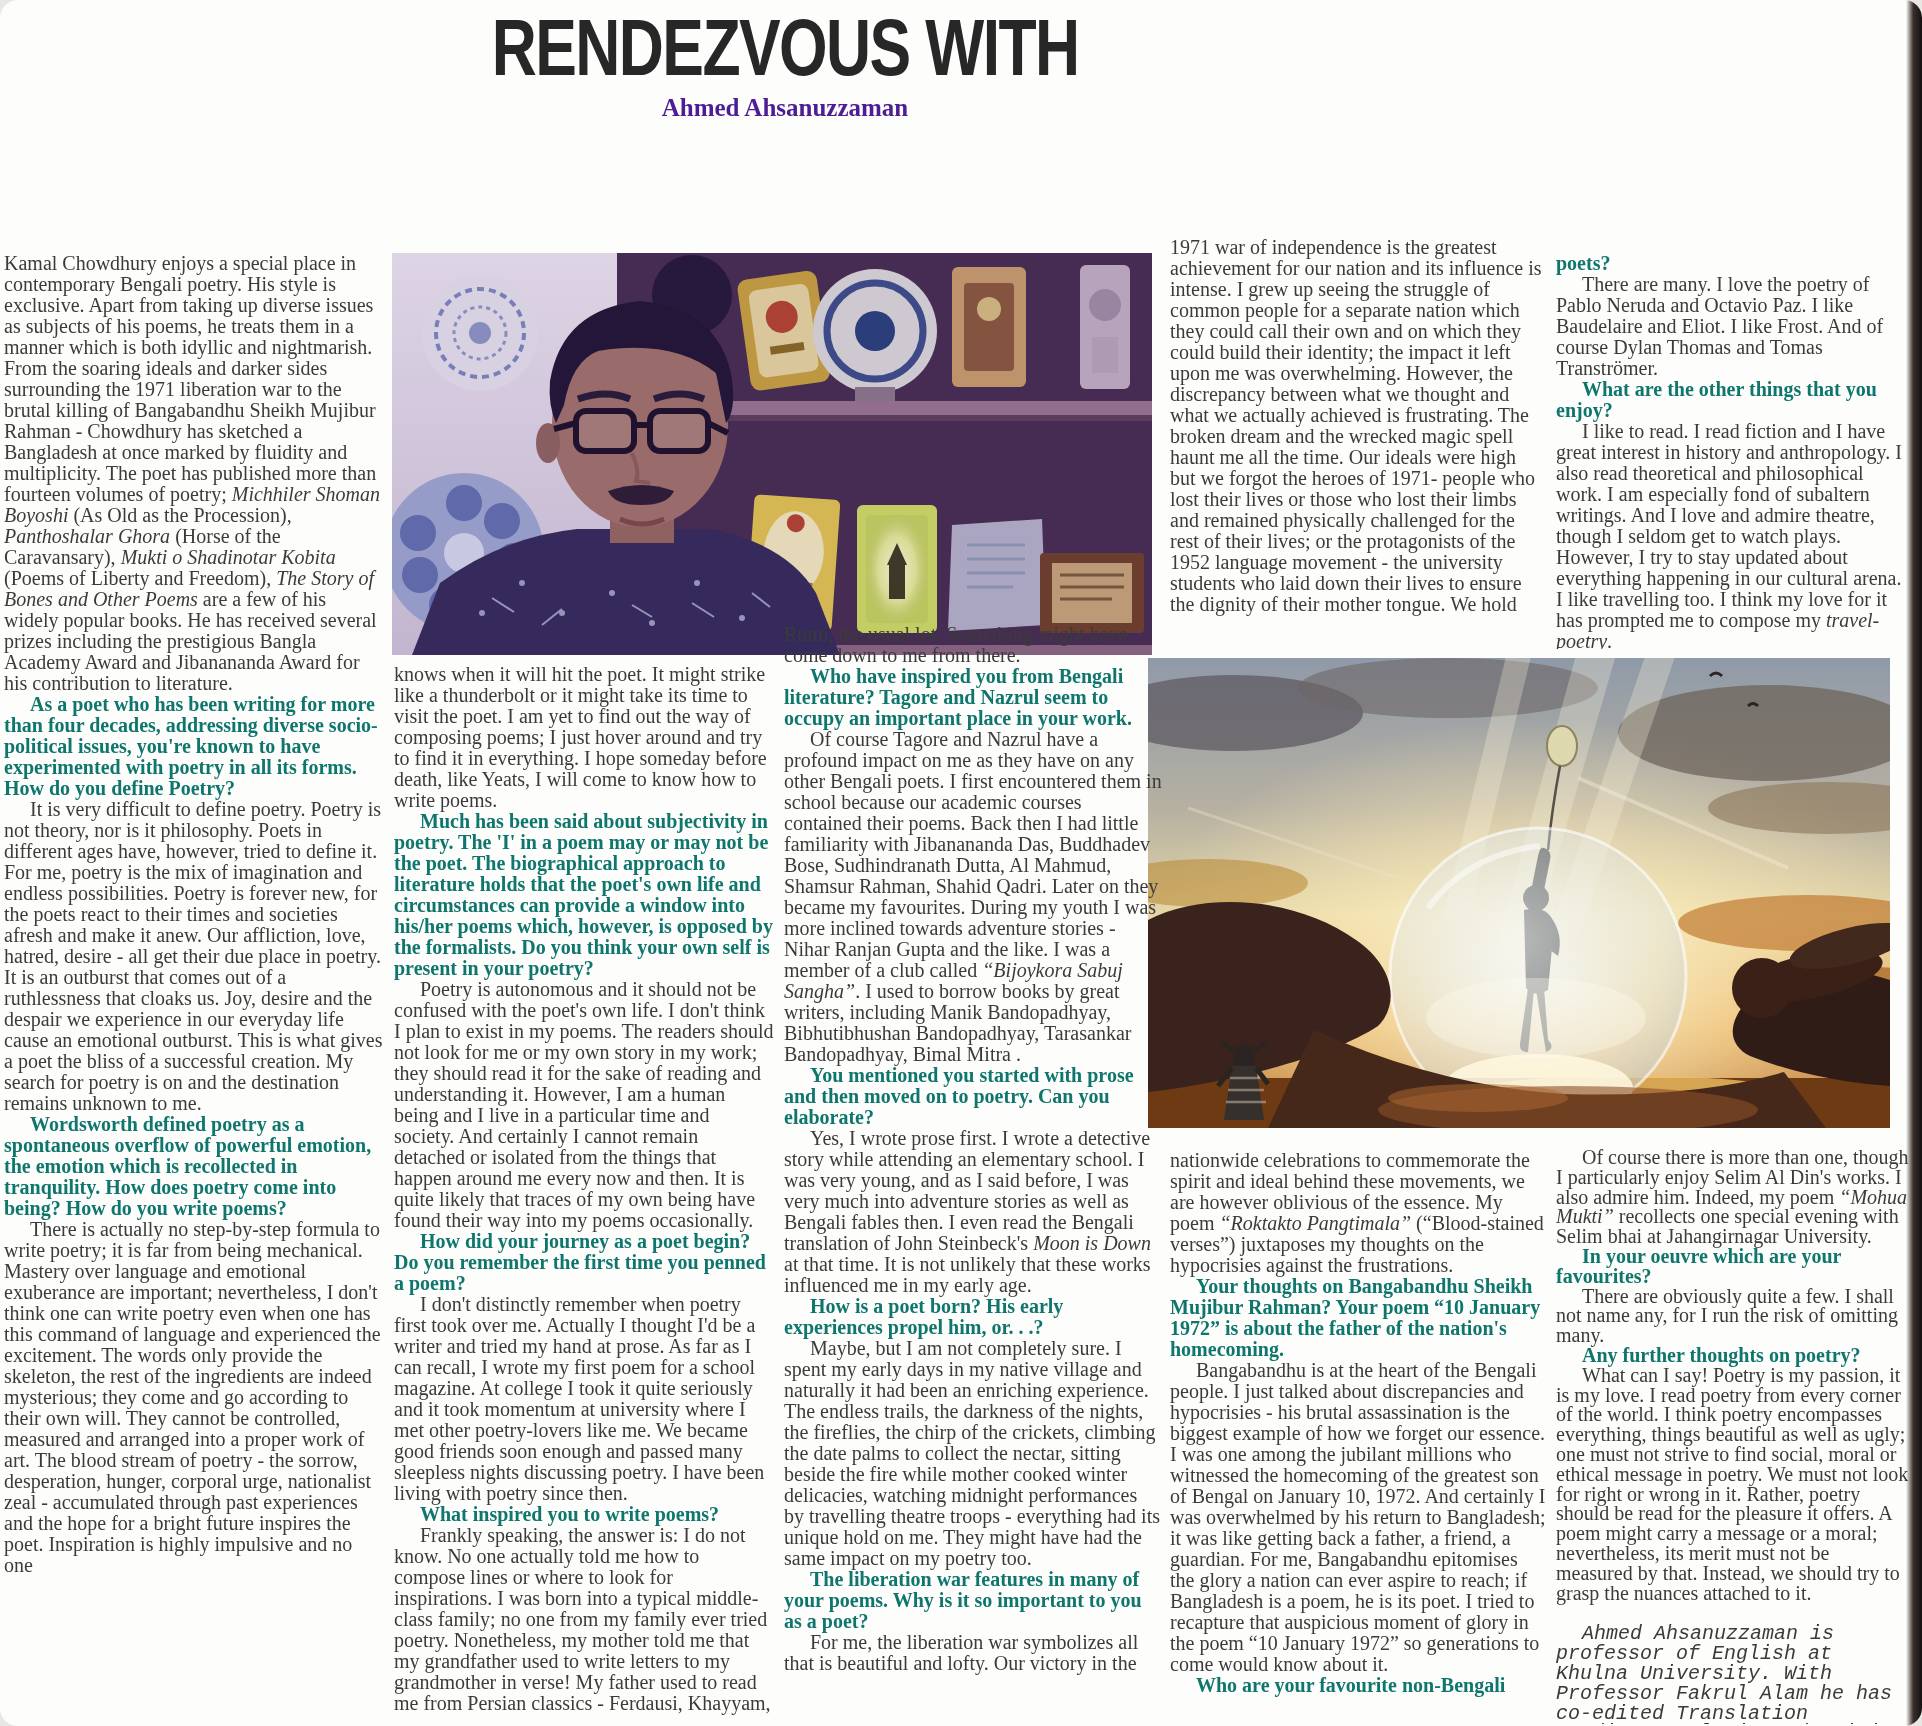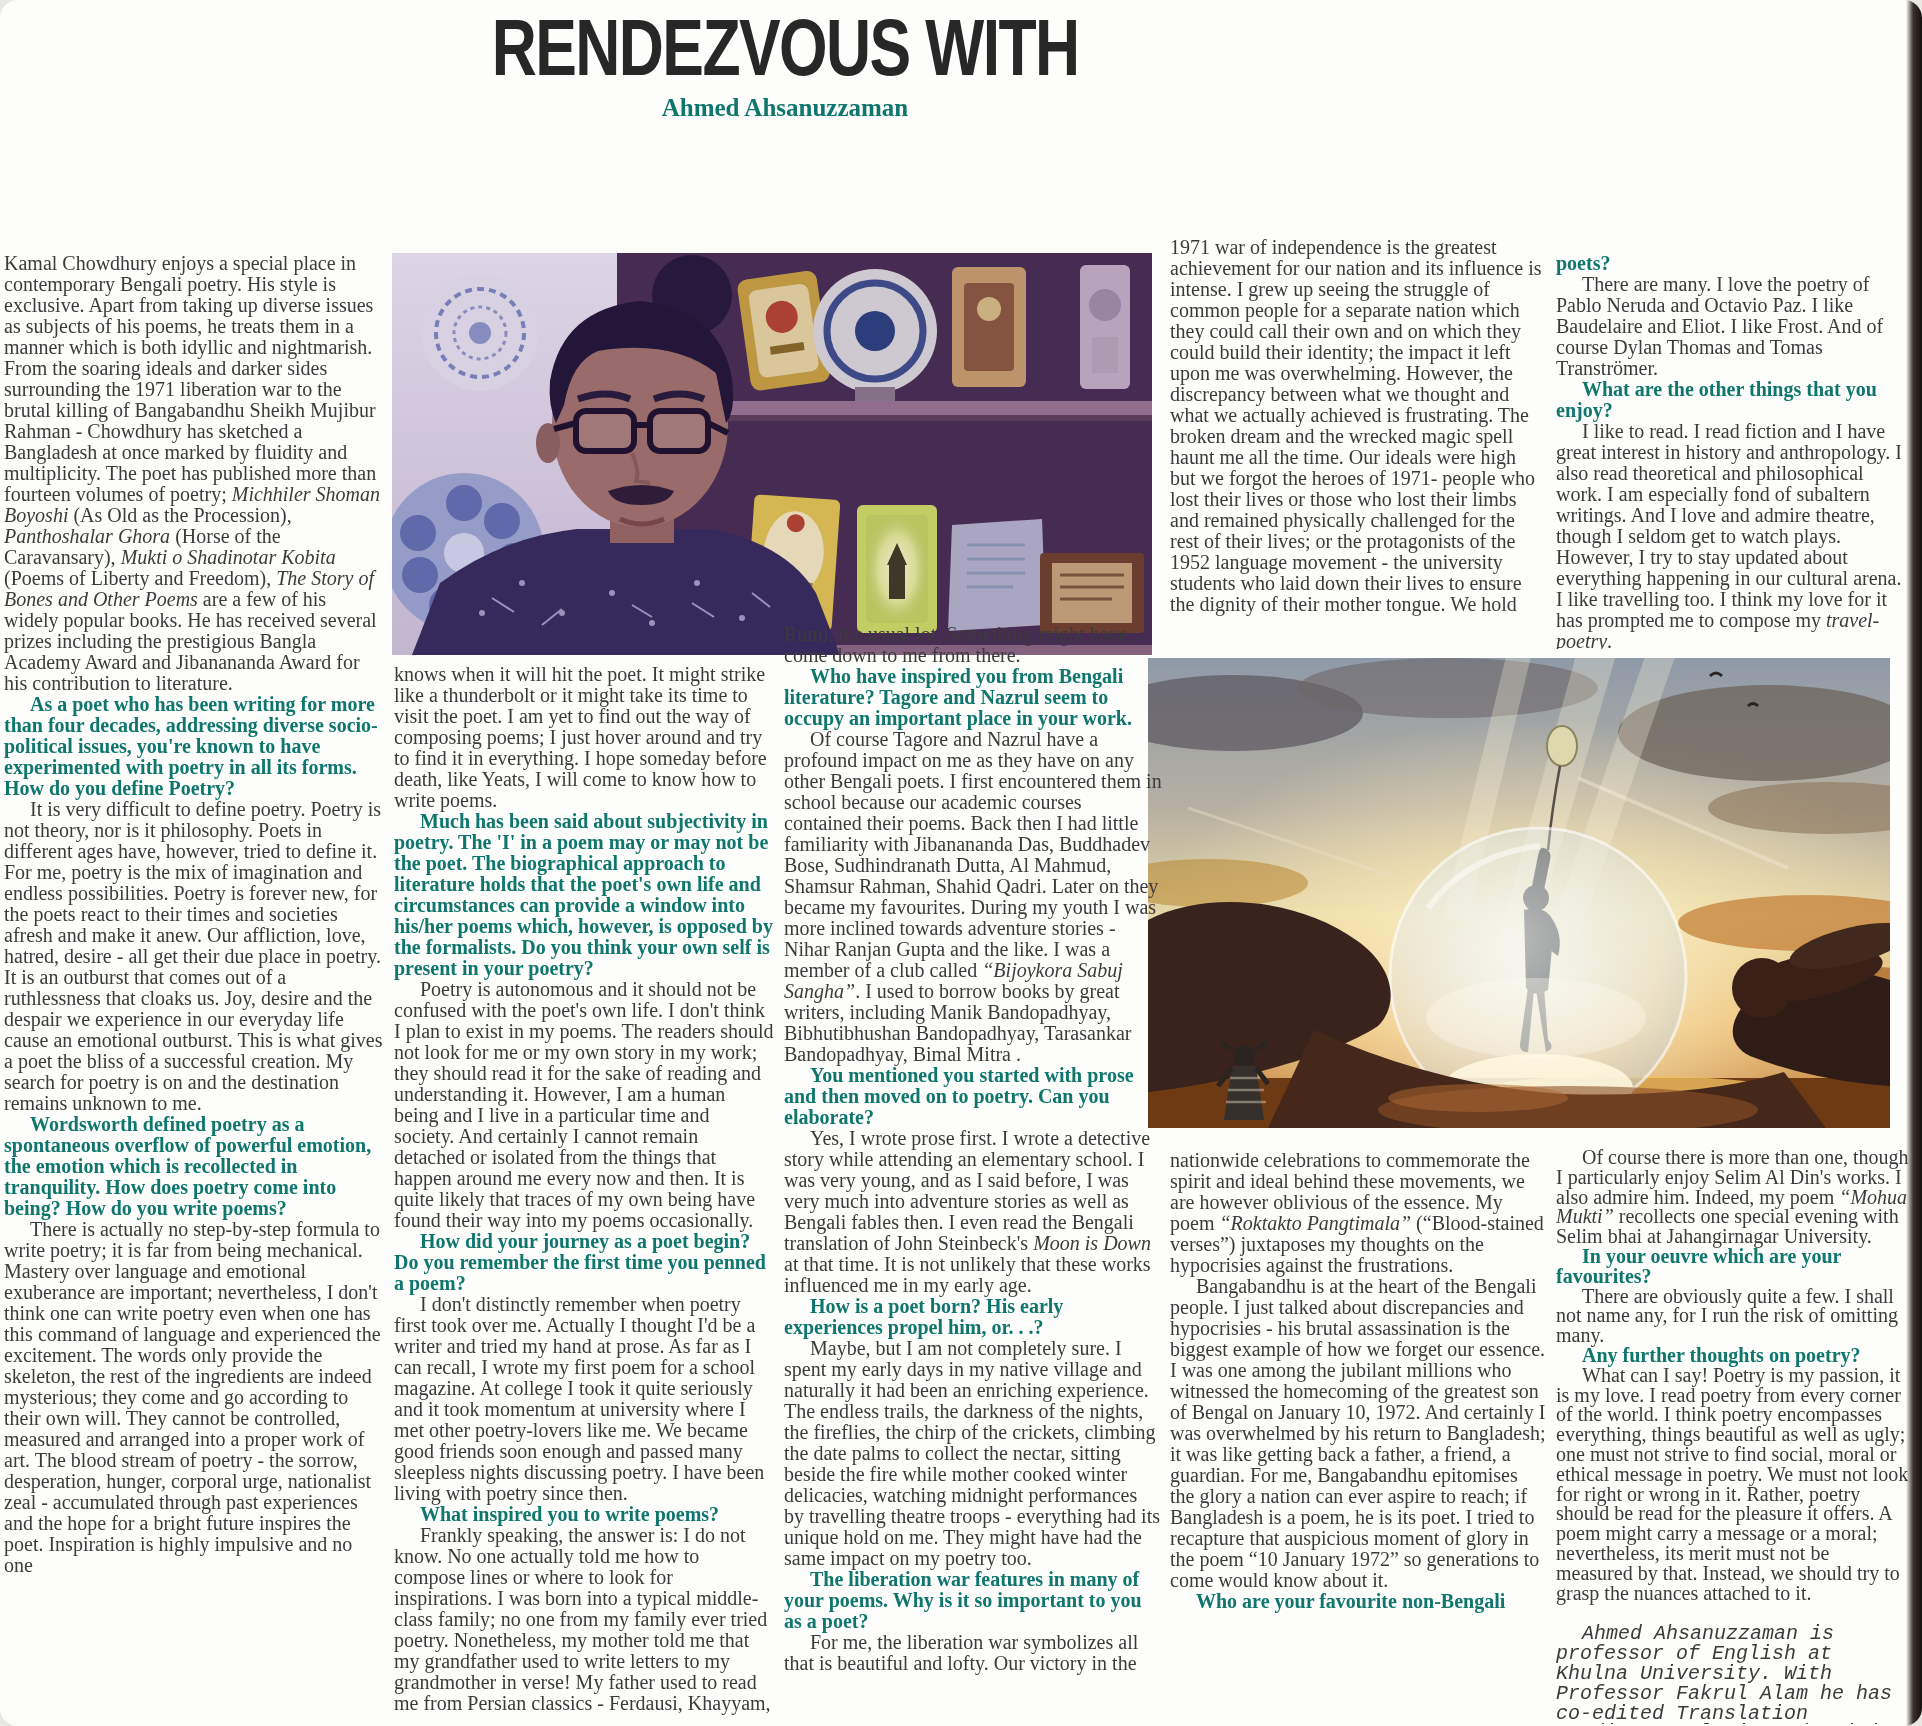--- a/index.html
+++ b/index.html
@@ -21,21 +21,21 @@
     letter-spacing:-2px;white-space:nowrap;
   }
   #big-title{
     font-family:"Liberation Sans","DejaVu Sans",sans-serif;
     font-weight:bold;font-size:118px;line-height:104px;color:#8d8d8f;
     display:inline-block;transform:scaleX(0.86);transform-origin:center;
     letter-spacing:-3px;white-space:nowrap;margin-top:2px;
   }
   #byline{
     font-family:"Liberation Serif","DejaVu Serif",serif;
-    font-weight:bold;font-size:25px;color:#0f766e;margin-top:6px;
+    font-weight:bold;font-size:25px;color:#4c1d95;margin-top:6px;
   }
   
   .col{position:absolute;font-size:20px;line-height:21px;text-align:left;overflow:hidden;}
   .col p{margin:0;}
   .blk{text-indent:26px;}
   .lead,.cont,.qcont{text-indent:0;}
   .q,.qcont{font-weight:bold;color:#0f766e;}
   .note{font-style:italic;margin-top:21px !important;font-family:Liberation Mono, monospace;}
   .tight{line-height:19.8px;}
   #col1 {left:4px;   top:253px; width:380px; height:1470px;}
@@ -292,20 +292,21 @@
       <p class="blk q">How is a poet born? His early experiences propel him, or. . .?</p>
       <p class="blk a">Maybe, but I am not completely sure. I spent my early days in my native village and naturally it had been an enriching experience. The endless trails, the darkness of the nights, the fireflies, the chirp of the crickets, climbing the date palms to collect the nectar, sitting beside the fire while mother cooked winter delicacies, watching midnight performances by travelling theatre troops - everything had its unique hold on me. They might have had the same impact on my poetry too.</p>
       <p class="blk q">The liberation war features in many of your poems. Why is it so important to you as a poet?</p>
       <p class="blk a">For me, the liberation war symbolizes all that is beautiful and lofty. Our victory in the</p>
     </div>
   <div id="col4a" class="col">
       <p class="blk cont">1971 war of independence is the greatest achievement for our nation and its influence is intense. I grew up seeing the struggle of common people for a separate nation which they could call their own and on which they could build their identity; the impact it left upon me was overwhelming. However, the discrepancy between what we thought and what we actually achieved is frustrating. The broken dream and the wrecked magic spell haunt me all the time. Our ideals were high but we forgot the heroes of 1971- people who lost their lives or those who lost their limbs and remained physically challenged for the rest of their lives; or the protagonists of the 1952 language movement - the university students who laid down their lives to ensure the dignity of their mother tongue. We hold</p>
     </div>
   <div id="col4b" class="col">
       <p class="blk cont">nationwide celebrations to commemorate the spirit and ideal behind these movements, we are however oblivious of the essence. My poem <i>“Roktakto Pangtimala”</i> (“Blood-stained verses”) juxtaposes my thoughts on the hypocrisies against the frustrations.</p>
+      <p class="blk q">Your thoughts on Bangabandhu Sheikh Mujibur Rahman? Your poem “10 January 1972” is about the father of the nation's homecoming.</p>
       <p class="blk a">Bangabandhu is at the heart of the Bengali people. I just talked about discrepancies and hypocrisies - his brutal assassination is the biggest example of how we forget our essence. I was one among the jubilant millions who witnessed the homecoming of the greatest son of Bengal on January 10, 1972. And certainly I was overwhelmed by his return to Bangladesh; it was like getting back a father, a friend, a guardian. For me, Bangabandhu epitomises the glory a nation can ever aspire to reach; if Bangladesh is a poem, he is its poet. I tried to recapture that auspicious moment of glory in the poem “10 January 1972” so generations to come would know about it.</p>
       <p class="blk q">Who are your favourite non-Bengali</p>
     </div>
   <div id="col5a" class="col">
       <p class="blk qcont">poets?</p>
       <p class="blk a">There are many. I love the poetry of Pablo Neruda and Octavio Paz. I like Baudelaire and Eliot. I like Frost. And of course Dylan Thomas and Tomas Tranströmer.</p>
       <p class="blk q">What are the other things that you enjoy?</p>
       <p class="blk a">I like to read. I read fiction and I have great interest in history and anthropology. I also read theoretical and philosophical work. I am especially fond of subaltern writings. And I love and admire theatre, though I seldom get to watch plays. However, I try to stay updated about everything happening in our cultural arena. I like travelling too. I think my love for it has prompted me to compose my <i>travel-poetry</i>.</p>
       <p class="blk q">Any particular favourites in our theatre world?</p>
     </div>

